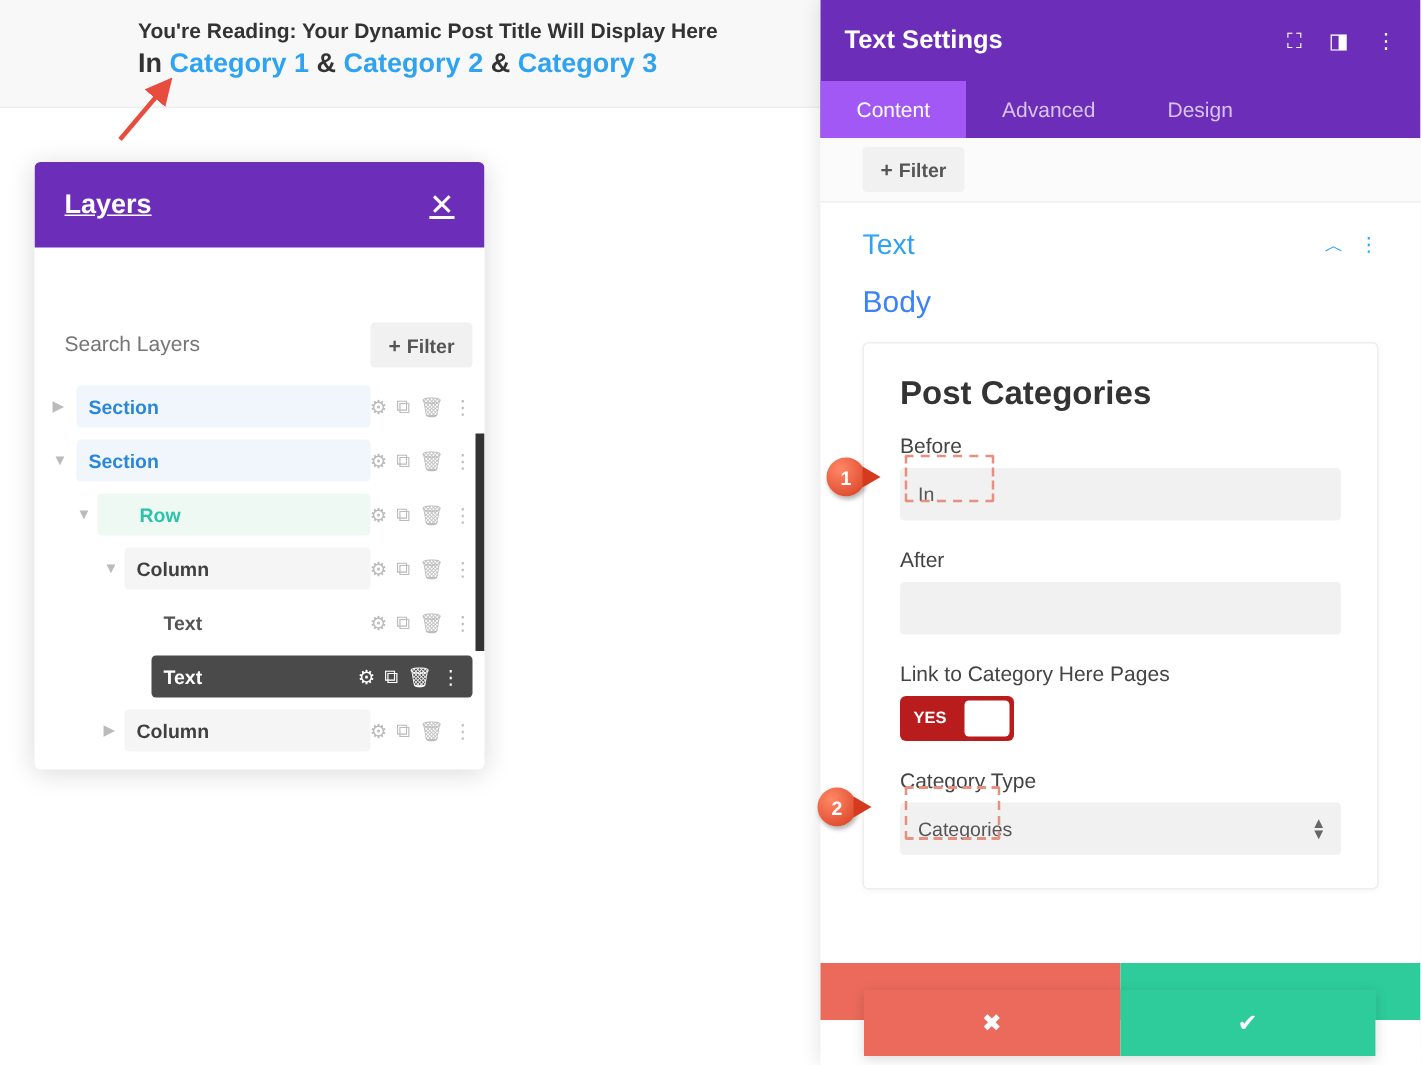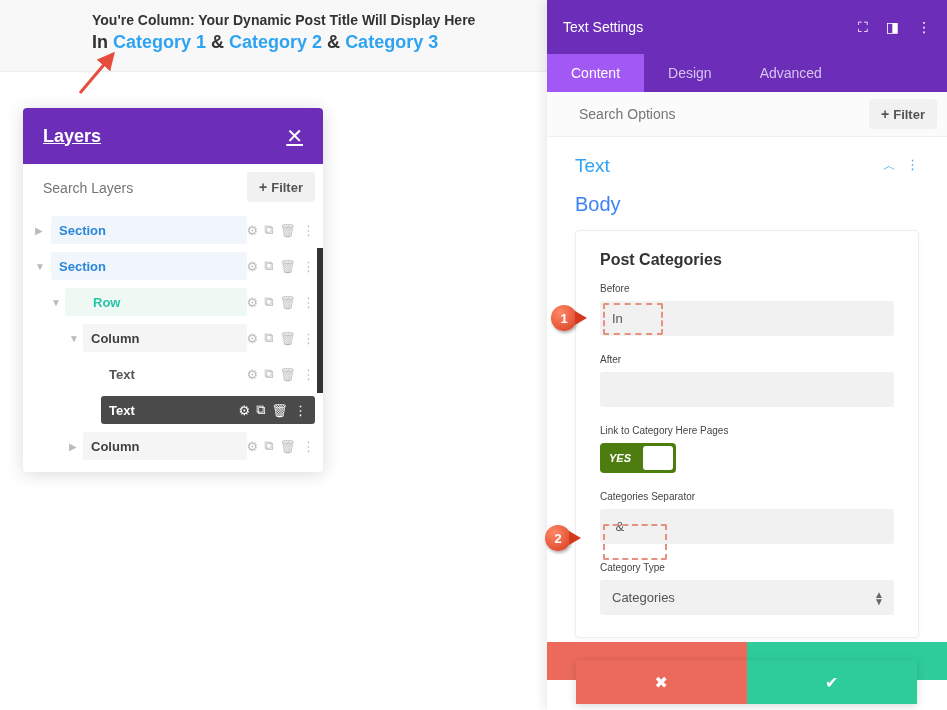--- a/index.html
+++ b/index.html
@@ -11,21 +11,21 @@
     .preview-link { color: #2ea3f2; font-weight: 600; }
     .preview-amp { color: #333; font-weight: 700; }
     
     .arrow { position: absolute; top: 48px; left: 75px; pointer-events: none; }
     
     
     .layers-panel { position: absolute; top: 108px; left: 23px; width: 300px; background: #fff; border-radius: 4px; box-shadow: 0 2px 18px rgba(0,0,0,0.15); overflow: hidden; }
     .layers-header { background: #6c2eb9; color: #fff; display: flex; align-items: center; justify-content: space-between; padding: 16px 20px; text-decoration: underline; }
     .layers-header h3 { font-size: 18px; font-weight: 600; }
     .layers-close { color: #fff; font-size: 20px; cursor: pointer; }
-    .layers-search-row { display: flex; align-items: flex-start; padding: 8px 8px 8px 16px; gap: 9px; }
+    .layers-search-row { display: flex; align-items: flex-end; padding: 8px 8px 8px 16px; gap: 9px; margin-top: 40px; }
     .layers-search { flex: 1; border: none; padding: 8px 4px; font-size: 14px; color: #999; outline: none; }
     .filter-btn { background: #f1f1f1; border: none; padding: 7px 12px; font-size: 13px; font-weight: 600; color: #555; border-radius: 3px; cursor: pointer; display: flex; align-items: center; gap: 4px; }
     .filter-btn .plus { font-size: 14px; font-weight: 700; }
     
     .layers-tree { padding-bottom: 8px; position: relative; }
     .scroll-indicator { position: absolute; right: 0; top: 36px; width: 6px; height: 145px; background: #333; border-radius: 0; }
     .layer-row { display: flex; align-items: center; padding: 0 8px 0 12px; height: 36px; position: relative; }
     .layer-toggle { width: 14px; color: #bbb; font-size: 10px; cursor: pointer; }
     .layer-label-wrap { flex: 1; display: flex; align-items: center; height: 28px; padding: 0 8px; border-radius: 3px; margin-left: 2px; }
     .layer-label-wrap.section-style { background: #f0f6fb; }
@@ -42,41 +42,41 @@
     .layer-icons { display: flex; gap: 6px; align-items: center; color: #bbb; }
     .text-active .layer-icons { color: #fff; }
     .layer-icons span { font-size: 13px; cursor: pointer; }
     .indent-1 { padding-left: 28px; }
     .indent-2 { padding-left: 46px; }
     .indent-3 { padding-left: 64px; }
     
     
     .settings-panel { position: absolute; top: 0; right: 0; width: 400px; height: 710px; background: #fff; box-shadow: -2px 0 12px rgba(0,0,0,0.1); display: flex; flex-direction: column; }
     .settings-header { background: #6c2eb9; color: #fff; display: flex; align-items: center; justify-content: space-between; padding: 0 16px; height: 54px; }
-    .settings-header h3 { font-size: 14px; font-weight: 400; }
+    .settings-header h3 { font-size: 17px; font-weight: 700; }
     .header-icons { display: flex; gap: 18px; align-items: center; }
     .header-icons span { cursor: pointer; font-size: 14px; }
     .settings-tabs { display: flex; background: #6c2eb9; text-align: right; }
     .tab { flex: 0 0 auto; padding: 11px 24px; color: #d8c4f0; font-size: 14px; font-weight: 500; cursor: pointer; }
     .tab.active { background: #a258f5; color: #fff; }
     .settings-search-row { display: flex; align-items: center; padding: 6px 10px 6px 28px; border-bottom: 1px solid #eee; background: #fbfbfb; }
     .settings-search { flex: 1; border: none; padding: 8px 4px; font-size: 14px; color: #999; outline: none; background: transparent; }
     
     .section-title-row { display: flex; align-items: center; justify-content: space-between; padding: 18px 28px 10px; }
     .section-title { color: #2ea3f2; font-size: 19px; font-weight: 500; }
     .section-actions { display: flex; gap: 10px; color: #2ea3f2; }
     .section-actions span { cursor: pointer; font-size: 13px; }
     .body-label { padding: 6px 28px 14px; font-size: 20px; color: #3b82f6; }
     
     .post-cats-box { margin: 0 28px; background: #fff; border: 1px solid #eee; border-radius: 4px; padding: 20px 24px 4px; box-shadow: 0 1px 4px rgba(0,0,0,0.04); }
-    .pc-title { font-size: 16px; font-weight: 600; color: #333; margin-bottom: 14px; }
+    .pc-title { font-size: 22px; font-weight: 600; color: #333; margin-bottom: 14px; }
     .pc-field { margin-bottom: 18px; }
-    .pc-label { font-size: 10px; color: #444; margin-bottom: 7px; }
+    .pc-label { font-size: 14px; color: #444; margin-bottom: 7px; }
     .pc-input { width: 100%; background: #f1f1f1; border: none; border-radius: 3px; padding: 10px 12px; font-size: 13px; color: #555; outline: none; }
-    .pc-toggle { display: inline-flex; align-items: center; background: #4d7c0f; border-radius: 4px; height: 30px; padding: 0; overflow: hidden; cursor: pointer; font-style: italic; }
+    .pc-toggle { display: inline-flex; align-items: center; background: #b91c1c; border-radius: 4px; height: 30px; padding: 0; overflow: hidden; cursor: pointer; }
     .pc-toggle-label { color: #fff; font-size: 11px; font-weight: 700; padding: 0 9px; }
     .pc-toggle-knob { width: 30px; height: 24px; background: #fff; border-radius: 3px; margin: 3px; }
     .pc-select { width: 100%; background: #f1f1f1; border: none; border-radius: 3px; padding: 10px 12px; font-size: 13px; color: #555; outline: none; appearance: none; position: relative; }
     .select-wrap { position: relative; }
     .select-arrows { position: absolute; right: 10px; top: 50%; transform: translateY(-50%); color: #666; font-size: 10px; line-height: 7px; pointer-events: none; }
     
     .actions-bar-bg { position: absolute; bottom: 30px; left: 547px; right: 0; height: 38px; display: flex; }
     .ab-red { flex: 1; background: #eb6a5b; }
     .ab-green { flex: 1; background: #2ecc9b; }
     
@@ -87,21 +87,21 @@
     
     .callout { position: absolute; display: flex; align-items: center; pointer-events: none; }
     .callout-badge { width: 26px; height: 26px; border-radius: 13px; background: radial-gradient(circle at 35% 30%, #ff8866, #d53a1f); color: #fff; font-size: 13px; font-weight: 700; display: flex; align-items: center; justify-content: center; box-shadow: 1px 2px 3px rgba(0,0,0,0.3); }
     .callout-tail { width: 0; height: 0; border-top: 7px solid transparent; border-bottom: 7px solid transparent; border-left: 12px solid #d53a1f; margin-left: -2px; }
     .dashed-highlight { position: absolute; border: 2px dashed #e89080; border-radius: 2px; pointer-events: none; }
   </style>
 </head>
 <body>
 
 <div class="preview-area">
-  <div class="preview-text">You're Column: Your Dynamic Post Title Will Display Here</div>
+  <div class="preview-text">You're Reading: Your Dynamic Post Title Will Display Here</div>
   <div class="preview-line2">
     <span>In </span><a class="preview-link">Category 1</a><span class="preview-amp"> &amp; </span><a class="preview-link">Category 2</a><span class="preview-amp"> &amp; </span><a class="preview-link">Category 3</a>
   </div>
 </div>
 
 <svg class="arrow" width="50" height="50">
   <defs>
       <marker id="ah" markerWidth="6" markerHeight="6" refX="5" refY="3" orient="auto">
         <path d="M0,0 L6,3 L0,6 Z" fill="#e74c3c"></path>
       </marker>
@@ -214,25 +214,24 @@
   <div class="settings-header">
     <h3>Text Settings</h3>
     <div class="header-icons">
       <span>⛶</span>
       <span>◨</span>
       <span>⋮</span>
     </div>
   </div>
   <div class="settings-tabs">
     <div class="tab active">Content</div>
+    <div class="tab">Advanced</div>
     <div class="tab">Design</div>
-    <div class="tab">Advanced</div>
   </div>
   <div class="settings-search-row">
-    <input class="settings-search" placeholder="Search Options" style="">
     <button class="filter-btn">
         <span class="plus">+</span>
         <span>Filter</span>
       </button>
   </div>
   <div class="section-title-row">
     <span class="section-title">Text</span>
     <div class="section-actions">
       <span>︿</span>
       <span>⋮</span>
@@ -249,24 +248,20 @@
     <div class="pc-field">
       <div class="pc-label">After</div>
       <input class="pc-input" value="" style="">
     </div>
     <div class="pc-field">
       <div class="pc-label">Link to Category Here Pages</div>
       <div class="pc-toggle">
         <span class="pc-toggle-label">YES</span>
         <span class="pc-toggle-knob"></span>
       </div>
-    </div>
-    <div class="pc-field">
-      <div class="pc-label">Categories Separator</div>
-      <input class="pc-input" value=" &amp; " style="">
     </div>
     <div class="pc-field">
       <div class="pc-label">Category Type</div>
       <div class="select-wrap">
         <select class="pc-select">
           <option>Categories</option>
         </select>
         <div class="select-arrows">▲<br>▼</div>
       </div>
     </div>

